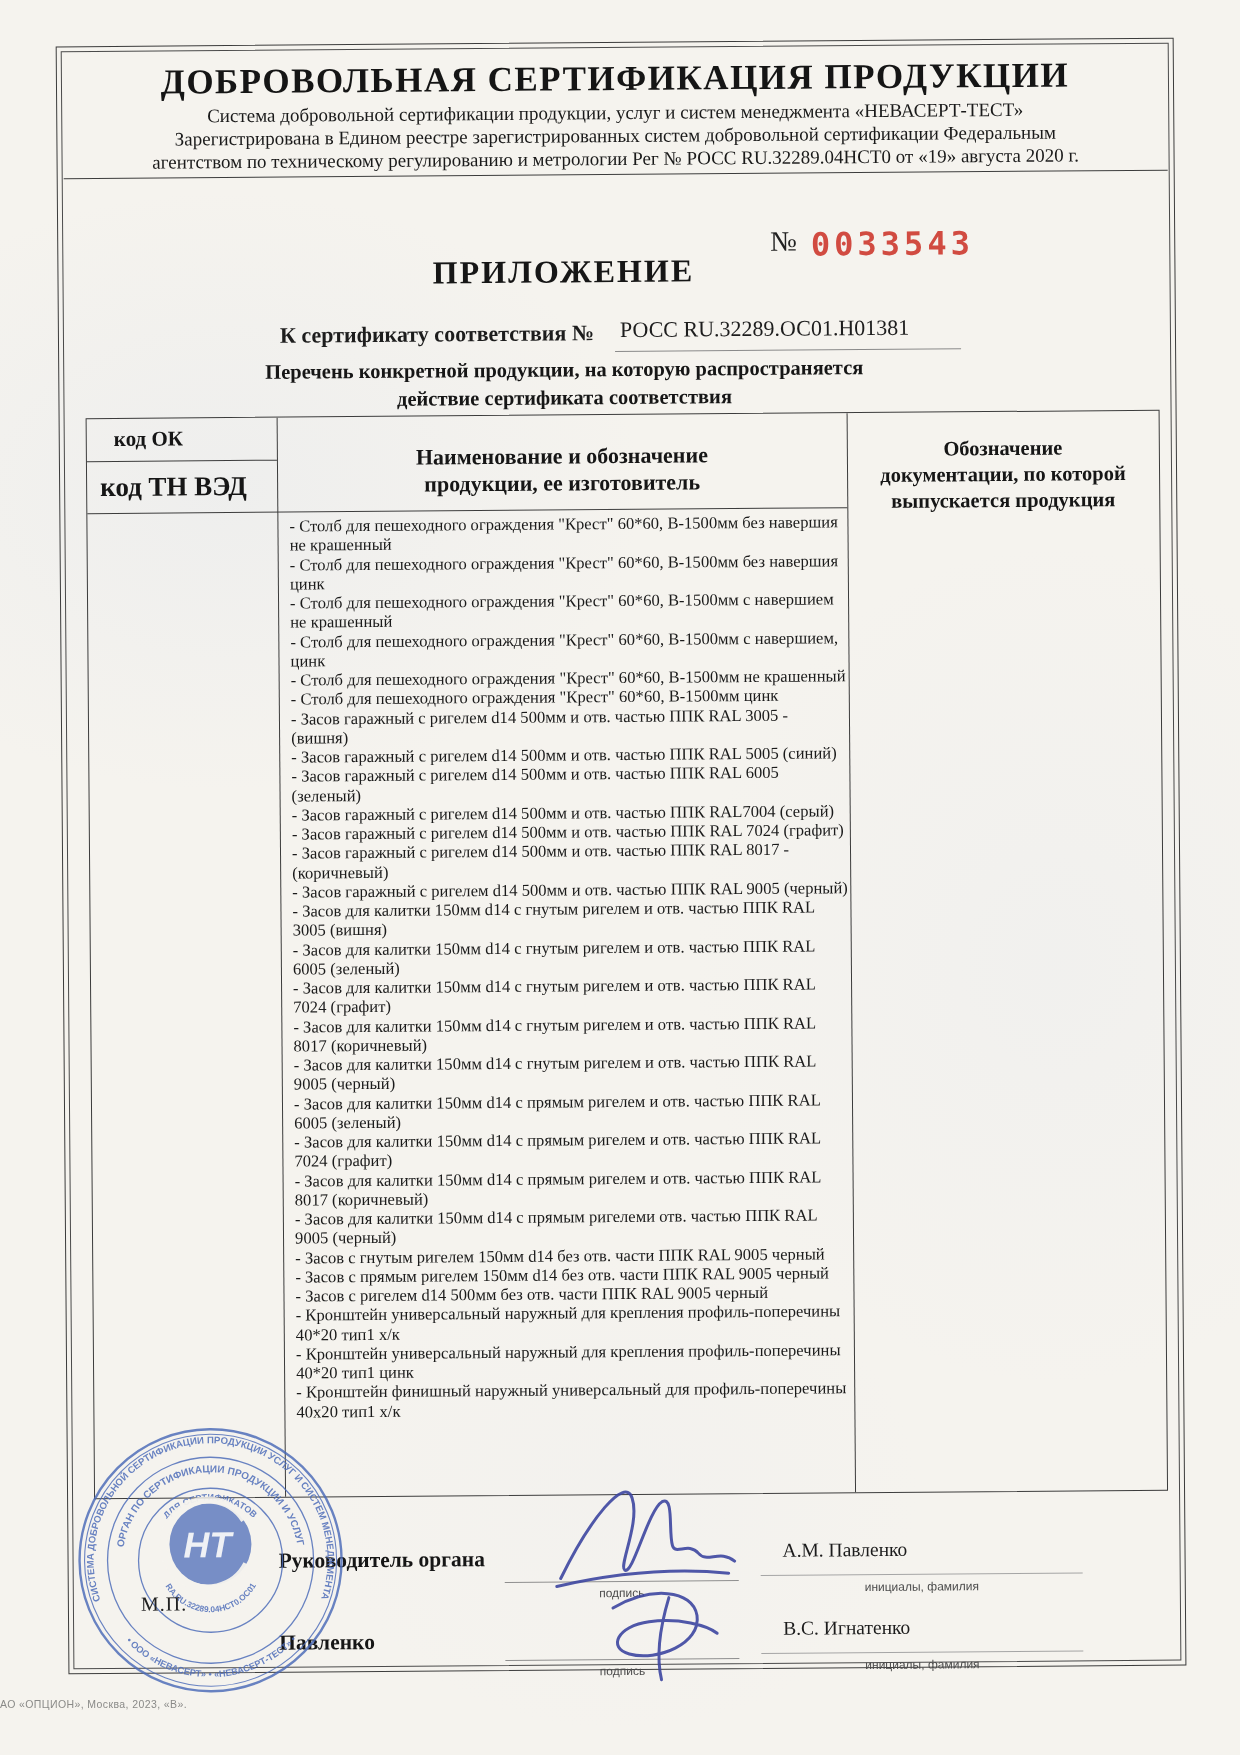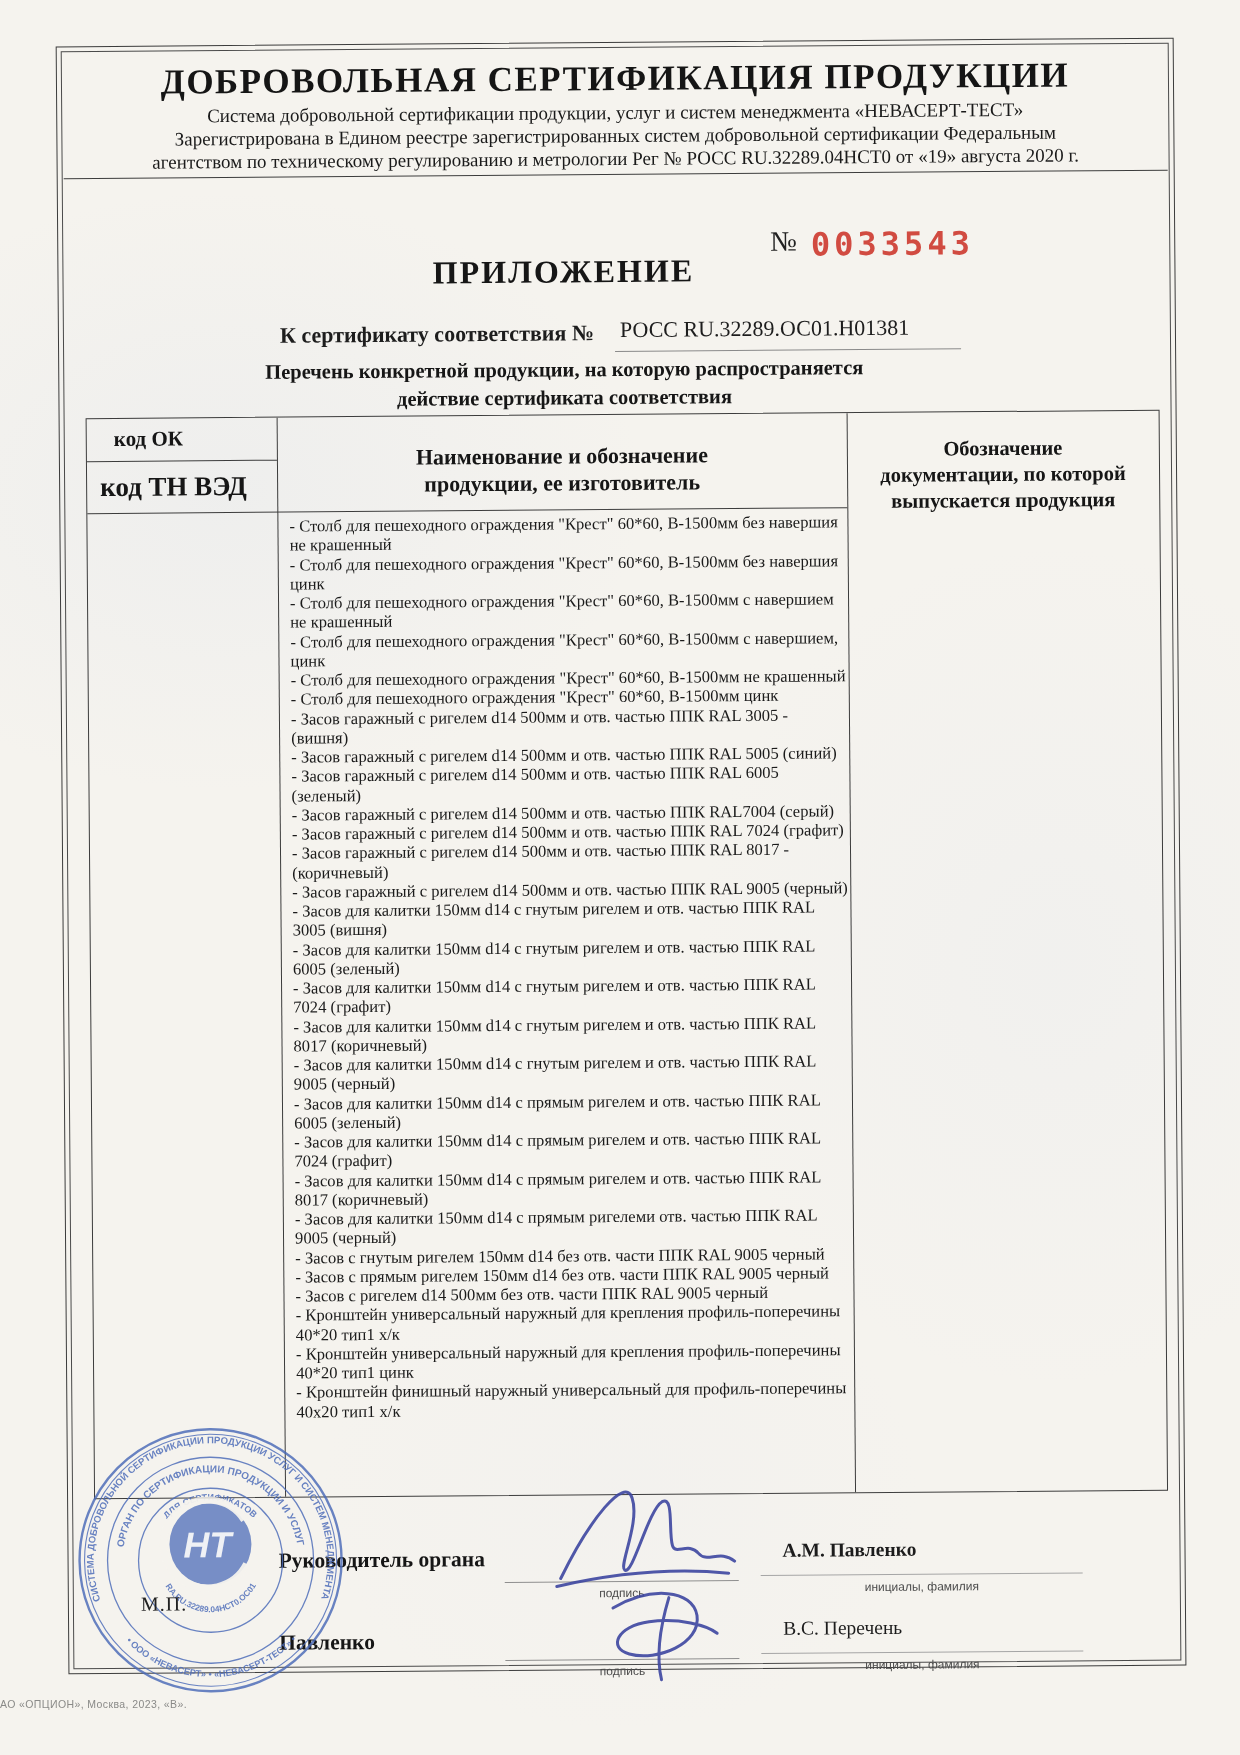--- a/index.html
+++ b/index.html
@@ -80,21 +80,21 @@
   .sl-head{left:436px;top:1538px;width:234px;}
   .sl-expert{left:436px;top:1616px;width:234px;}
   .nl-head{left:692px;top:1533px;width:322px;border-top:1px solid #a5a5a5;}
   .nl-expert{left:692px;top:1611px;width:322px;border-top:1px solid #a5a5a5;}
   .small-label{position:absolute;font-family:"Liberation Sans", sans-serif;font-size:12px;color:#4c4c4c;text-align:center;white-space:nowrap;}
   .lbl-sign-head{left:436px;top:1543px;width:234px;}
   .lbl-sign-expert{left:436px;top:1621px;width:234px;}
   .lbl-name-head{left:692px;top:1539px;width:322px;}
   .lbl-name-expert{left:692px;top:1617px;width:322px;}
   .sig-name{position:absolute;font-size:19.5px;color:#1c1c1c;white-space:nowrap;}
-  .name-head{left:714px;top:1498px;font-weight:bold;}
+  .name-head{left:714px;top:1498px;}
   .name-expert{left:714px;top:1576px;}
   .mp{position:absolute;left:72px;top:1546px;font-size:20px;color:#222;z-index:5;letter-spacing:1px;}
   
   .stamp{position:absolute;left:6px;top:1378px;width:272px;height:272px;opacity:.82;z-index:3;}
   .autograph{position:absolute;left:452px;top:1415px;width:300px;height:240px;z-index:4;}
   
   .imprint{
     position:absolute;left:0;top:1698px;width:1240px;text-align:left;
     font-family:"Liberation Sans", sans-serif;font-size:10.5px;color:#8a8a88;letter-spacing:.4px;
   }
@@ -179,21 +179,21 @@
       <div class="sig-role role-head">Руководитель органа</div>
       <div class="sig-line sl-head"></div>
       <div class="small-label lbl-sign-head">подпись</div>
       <div class="sig-name name-head">А.М. Павленко</div>
       <div class="sig-line nl-head"></div>
       <div class="small-label lbl-name-head">инициалы, фамилия</div>
 
       <div class="sig-role role-expert">Павленко</div>
       <div class="sig-line sl-expert"></div>
       <div class="small-label lbl-sign-expert">подпись</div>
-      <div class="sig-name name-expert">В.С. Перечень</div>
+      <div class="sig-name name-expert">В.С. Игнатенко</div>
       <div class="sig-line nl-expert"></div>
       <div class="small-label lbl-name-expert">инициалы, фамилия</div>
 
       <div class="mp">М.П.</div>
 
       <svg class="stamp" viewBox="0 0 272 272">
         <g fill="none" stroke="#4a6ab8">
           <circle cx="136" cy="136" r="131" stroke-width="2.4"></circle>
           <circle cx="136" cy="136" r="126" stroke-width="1.1"></circle>
           <circle cx="136" cy="136" r="103" stroke-width="1.3"></circle>

